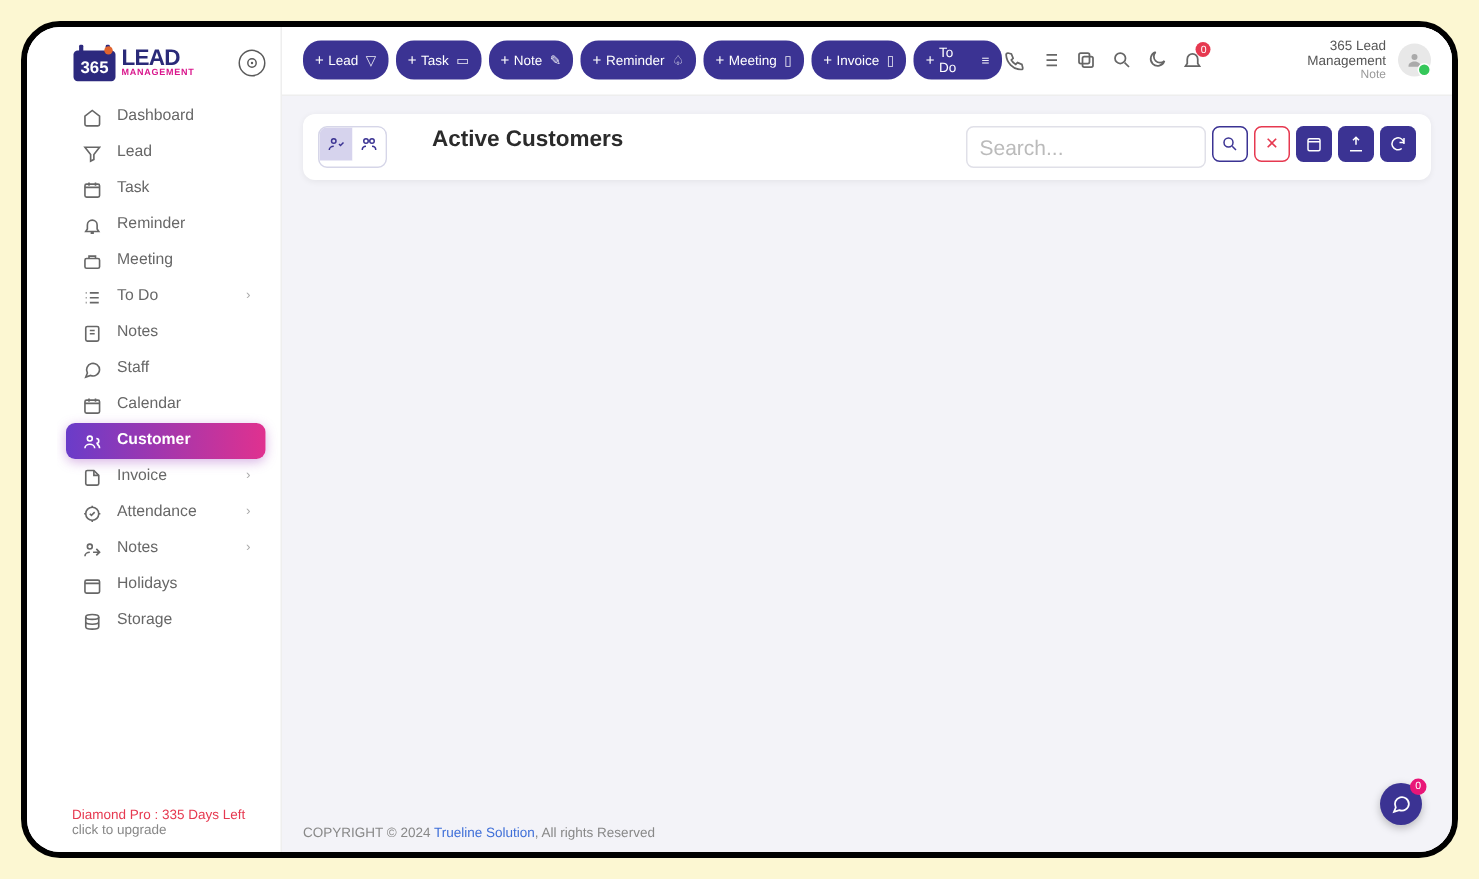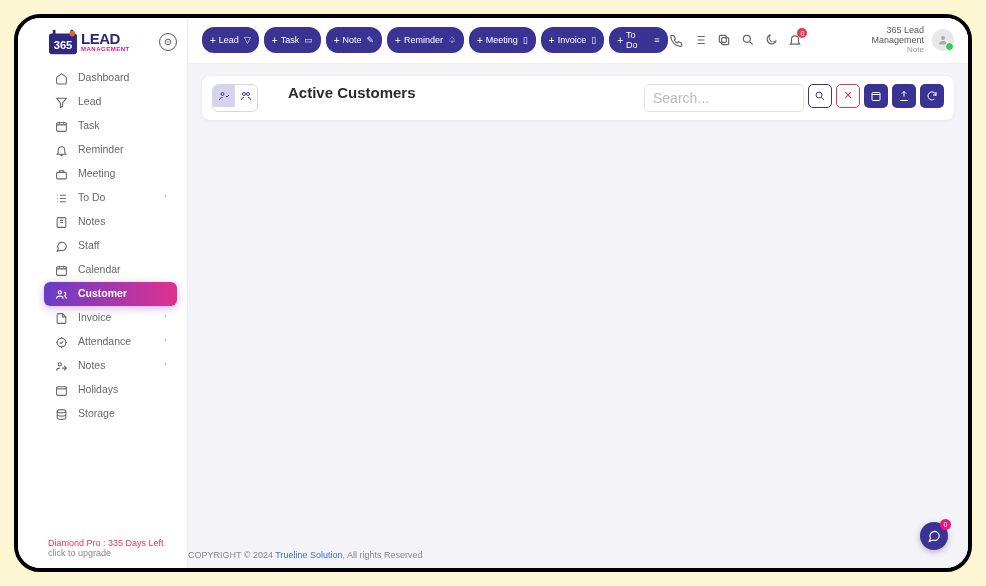--- a/index.html
+++ b/index.html
@@ -42,21 +42,21 @@
 .vt-btn.active { background: #d6d3ed; }
 .panel-title { font-size: 15px; font-weight: 600; color: #2b2b2b; flex: 0 0 auto; margin-right: auto; margin-left: 6px;}
 .select { border: 1px solid #e0e0e8; border-radius: 5px; padding: 5px 8px; font-size: 10px; color: #666; width: 158px; display: flex; align-items: center; justify-content: space-between; cursor: pointer; }
 .search-wrap { display: flex; gap: 4px; }
 .search-input { border: 1px solid #e0e0e8; border-radius: 5px; padding: 5px 8px; font-size: 14px; width: 160px; outline: none; color: #444; }
 .search-input::placeholder { color: #bbb; }
 .icon-btn { width: 24px; height: 24px; border-radius: 5px; display: flex; align-items: center; justify-content: center; cursor: pointer; font-size: 11px; }
 .icon-btn.outlined-primary { border: 1px solid #3b3393; color: #3b3393; background: #fff; }
 .icon-btn.outlined-danger { border: 1px solid #e63950; color: #e63950; background: #fff; }
 .icon-btn.solid { background: #3b3393; color: #fff; }
-.footer { position: absolute; bottom: 8px; left: 0; font-size: 9px; color: #888; }
+.footer { position: absolute; bottom: 8px; left: 14px; font-size: 9px; color: #888; }
 .footer a { color: #3f6fd8; text-decoration: none; }
 .fab { position: absolute; bottom: 18px; right: 20px; width: 28px; height: 28px; border-radius: 50%; background: #3b3393; color: #fff; display: flex; align-items: center; justify-content: center; cursor: pointer; box-shadow: 0 2px 6px rgba(0,0,0,0.25); }
 .fab-badge { position: absolute; top: -3px; right: -3px; background: #e91678; color: #fff; font-size: 7px; border-radius: 50%; width: 11px; height: 11px; display: flex; align-items: center; justify-content: center; }
 svg { display: block; }
 </style>
 </head>
 <body>
 
 <div class="device-frame">
 

